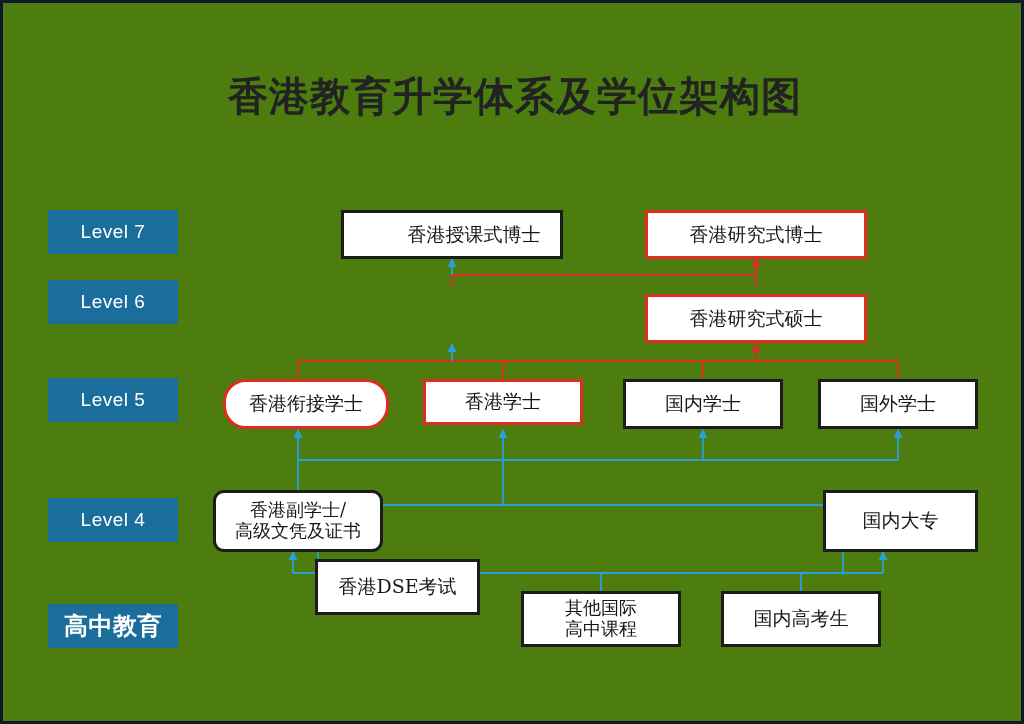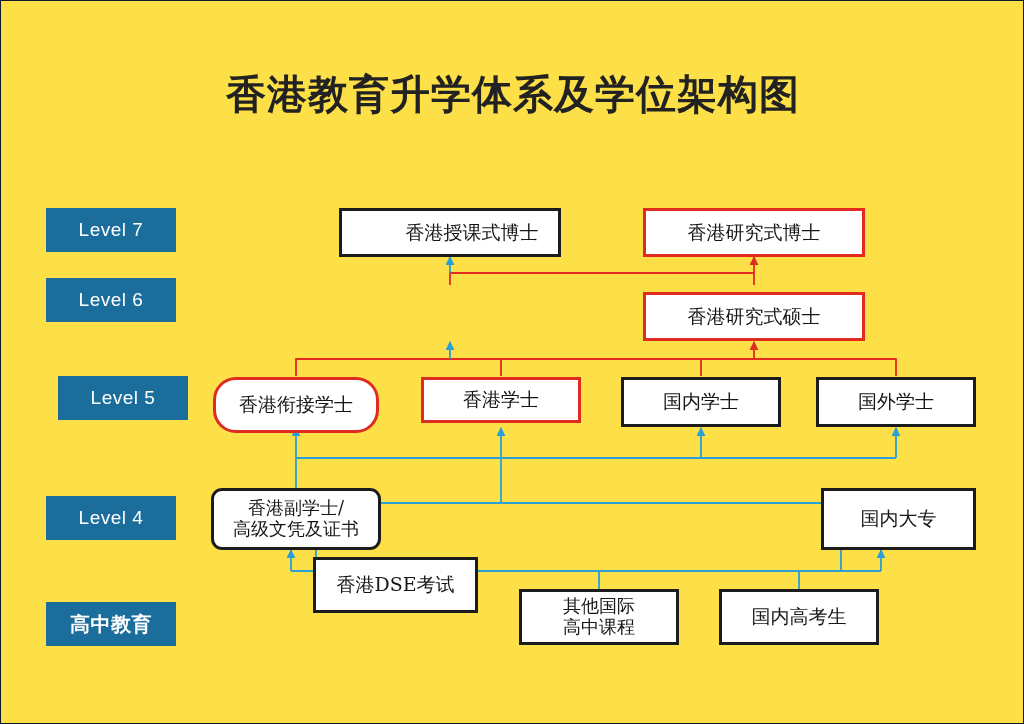--- a/index.html
+++ b/index.html
@@ -6,23 +6,23 @@
   html,body{margin:0;padding:0;}
   body{
     width:1024px;height:724px;
     background:#ffffff;
     font-family:"Liberation Sans","DejaVu Sans",sans-serif;
     overflow:hidden;
   }
   #page{
     position:relative;
     width:1024px;height:724px;
-    background:#fde047;
+    background:#4d7c0f;
     box-sizing:border-box;
-    border:1px solid #0f172a;
+    border:3px solid #0f172a;
     overflow:hidden;
   }
 
   
   #title{
     position:absolute;
     left:0;top:66px;width:1024px;
     text-align:center;
     font-family:"DejaVu Sans","Liberation Sans",sans-serif;
     font-size:40px;
@@ -46,21 +46,21 @@
     color:#ffffff;
     display:flex;
     align-items:center;
     justify-content:center;
     font-size:19px;
     letter-spacing:.5px;
     box-sizing:border-box;
   }
   .badge.cn{
     font-family:"DejaVu Sans","Liberation Sans",sans-serif;
-    font-size:20px;
+    font-size:24px;
     font-weight:bold;
   }
 
   
   .node{
     position:absolute;
     box-sizing:border-box;
     background:#ffffff;
     display:flex;
     align-items:center;
@@ -134,42 +134,42 @@
       <path d="M 798 588 L 798 570" stroke="#2a9fd8"></path>
     </g>
   </svg>
 
   <div class="badge" style="left:45px;top:207px;width:130px;height:44px;">
     <span>Level 7</span>
   </div>
   <div class="badge" style="left:45px;top:277px;width:130px;height:44px;">
     <span>Level 6</span>
   </div>
-  <div class="badge" style="left:45px;top:375px;width:130px;height:44px;margin-left:12px;">
+  <div class="badge" style="left:45px;top:375px;width:130px;height:44px;">
     <span>Level 5</span>
   </div>
   <div class="badge" style="left:45px;top:495px;width:130px;height:44px;">
     <span>Level 4</span>
   </div>
   <div class="badge cn" style="left:45px;top:601px;width:130px;height:44px;">
     <span>高中教育</span>
   </div>
 
   <div class="node black" style="left:338px;top:207px;width:222px;height:49px;padding-left:44px;">
     <span class="lines">香港授课式博士</span>
   </div>
   <div class="node red" style="left:642px;top:207px;width:222px;height:49px;">
     <span class="lines">香港研究式博士</span>
   </div>
 
   <div class="node red" style="left:642px;top:291px;width:222px;height:49px;">
     <span class="lines">香港研究式硕士</span>
   </div>
 
-  <div class="node red" style="left:212px;top:376px;width:166px;height:56px;border-radius:23px;">
+  <div class="node red" style="left:220px;top:376px;width:166px;height:50px;border-radius:23px;">
     <span class="lines">香港衔接学士</span>
   </div>
   <div class="node red" style="left:420px;top:376px;width:160px;height:46px;">
     <span class="lines">香港学士</span>
   </div>
   <div class="node black" style="left:620px;top:376px;width:160px;height:50px;">
     <span class="lines">国内学士</span>
   </div>
   <div class="node black" style="left:815px;top:376px;width:160px;height:50px;">
     <span class="lines">国外学士</span>

